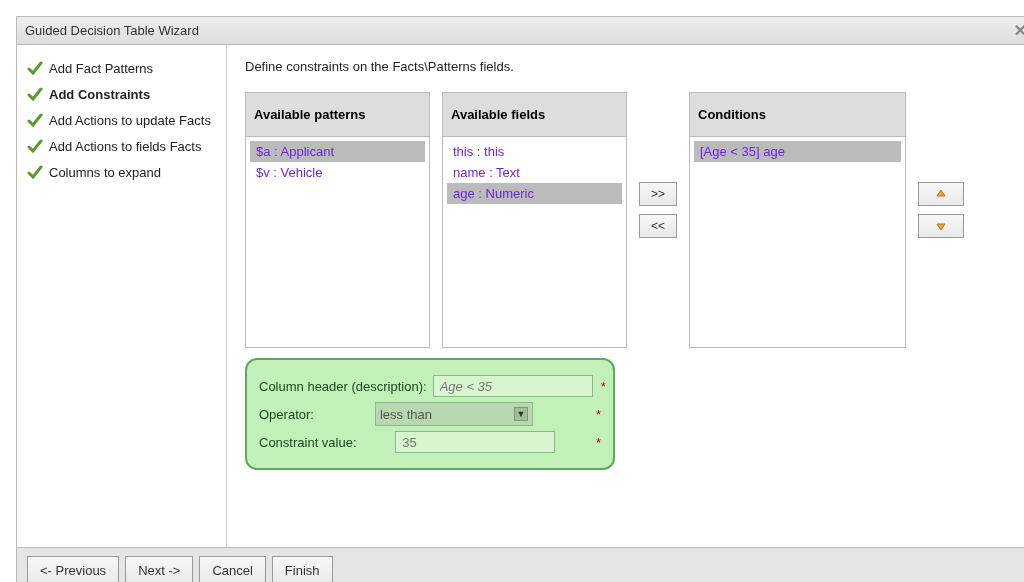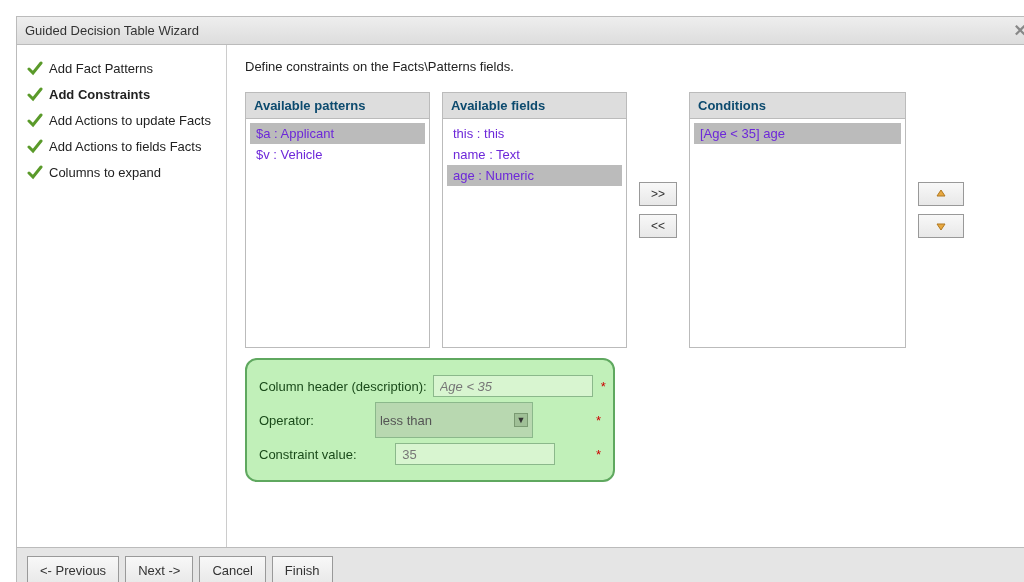--- a/index.html
+++ b/index.html
@@ -78,24 +78,24 @@
     .panel {
       border: 1px solid #bbb;
       background: #fff;
       display: flex;
       flex-direction: column;
       height: 256px;
     }
     .panel-header {
       background: #ddd;
       border-bottom: 1px solid #bbb;
-      padding: 5px 8px;
+      padding: 14px 8px;
       font-weight: bold;
       font-size: 13px;
-      color: #0c4a6e;
+      color: #000000;
     }
     .panel-body {
       flex: 1;
       overflow: auto;
       padding: 4px;
     }
     .list-item {
       padding: 3px 6px;
       font-size: 13px;
       color: #6d28d9;
@@ -160,21 +160,21 @@
       font-size: 13px;
       color: #777;
       height: 22px;
     }
     .select-box {
       border: 1px solid #8bb88b;
       background: #b8d8b0;
       padding: 2px 4px;
       font-size: 13px;
       color: #555;
-      height: 36px;
+      height: 24px;
       width: 158px;
       display: inline-flex;
       align-items: center;
       justify-content: space-between;
     }
     .select-arrow {
       background: #a0c097;
       border: 1px solid #7a9a72;
       width: 14px; height: 14px;
       display: inline-flex; align-items: center; justify-content: center;

